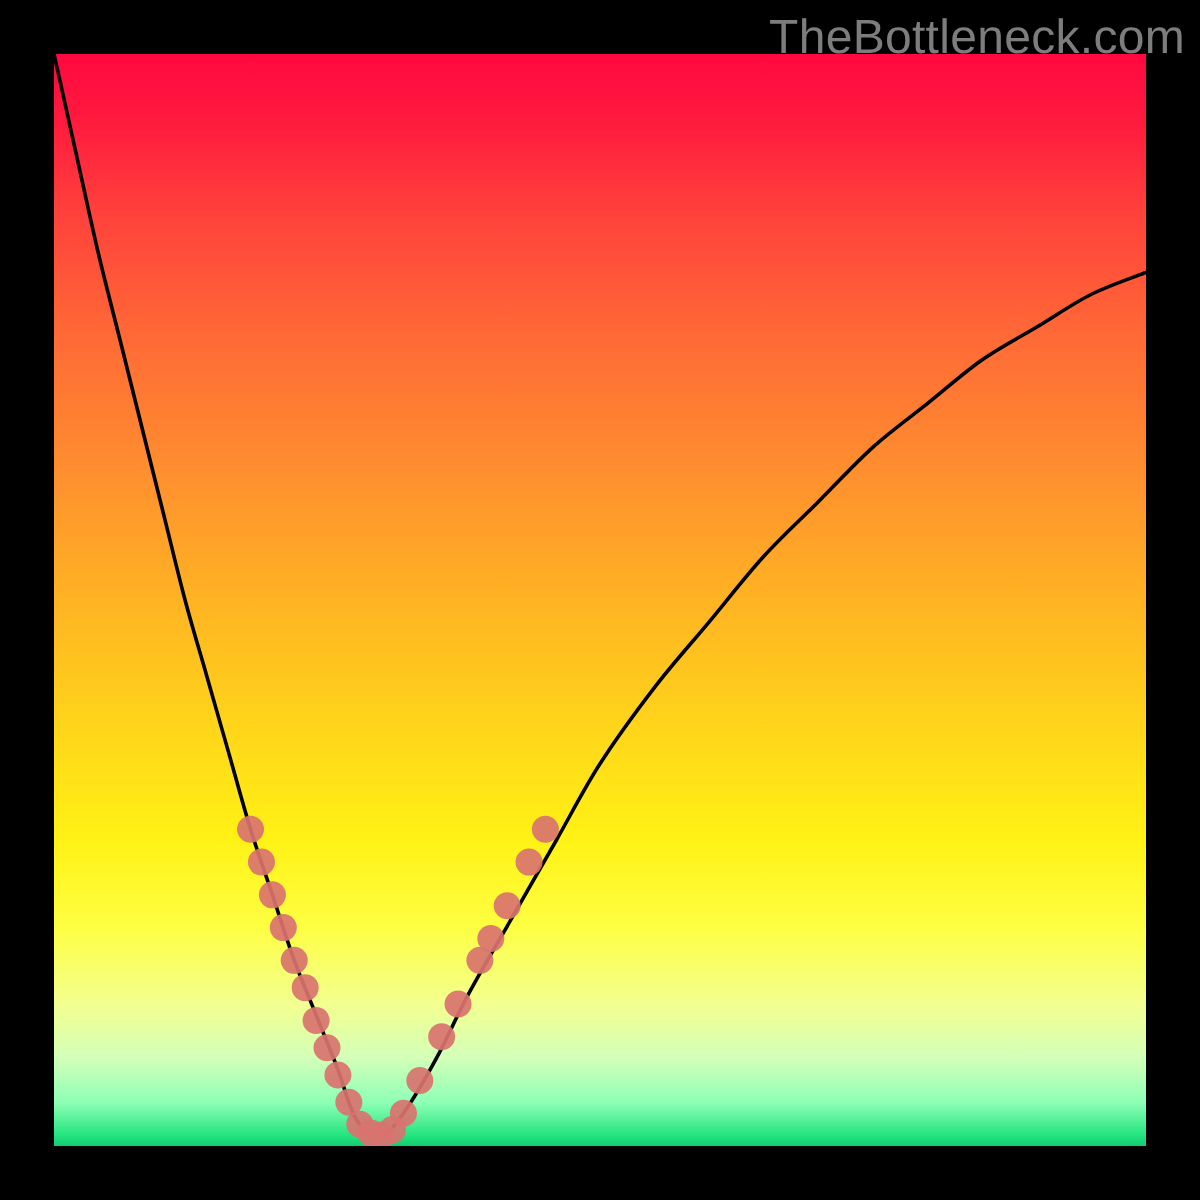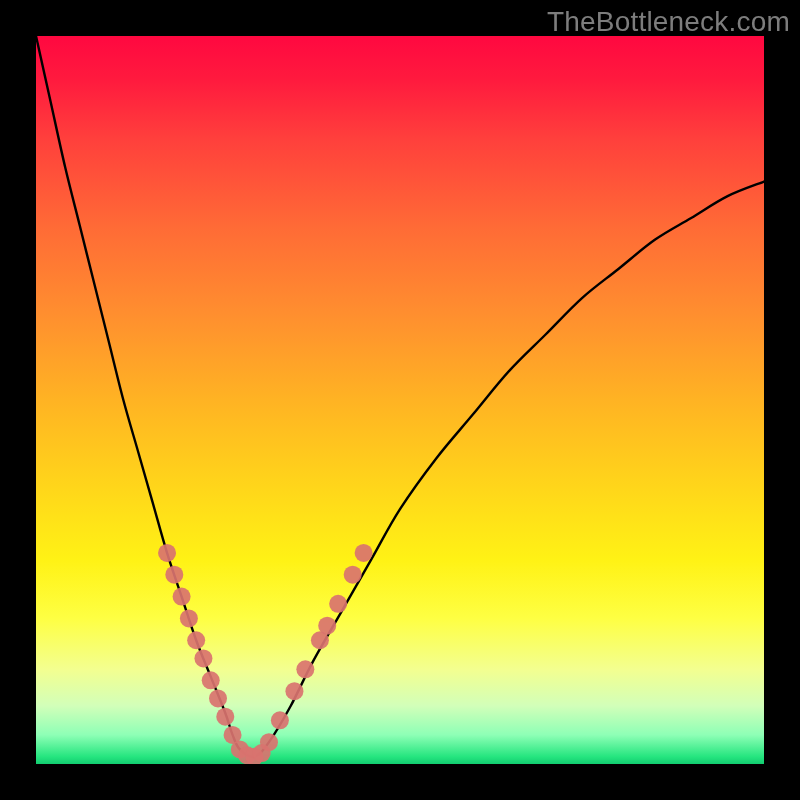--- a/index.html
+++ b/index.html
@@ -17,21 +17,21 @@
     top: 0;
     width: 800px;
     height: 800px;
     background: #000;
   }
   .watermark {
     position: absolute;
     top: 6px;
     right: 10px;
     color: #7d7d7d;
-    font-size: 28px;
+    font-size: 32px;
     font-weight: 400;
     letter-spacing: 0.2px;
     z-index: 40;
     font-family: Arial, Helvetica, sans-serif;
   }
   .plot-area {
     position: absolute;
     left: 36px;
     top: 36px;
     width: 728px;

